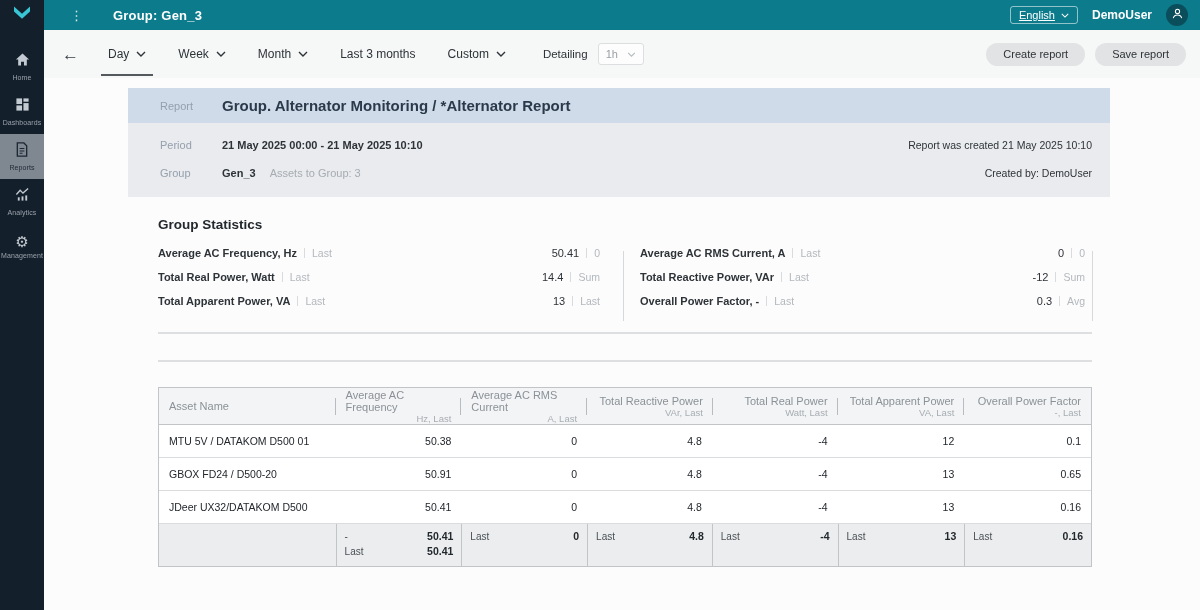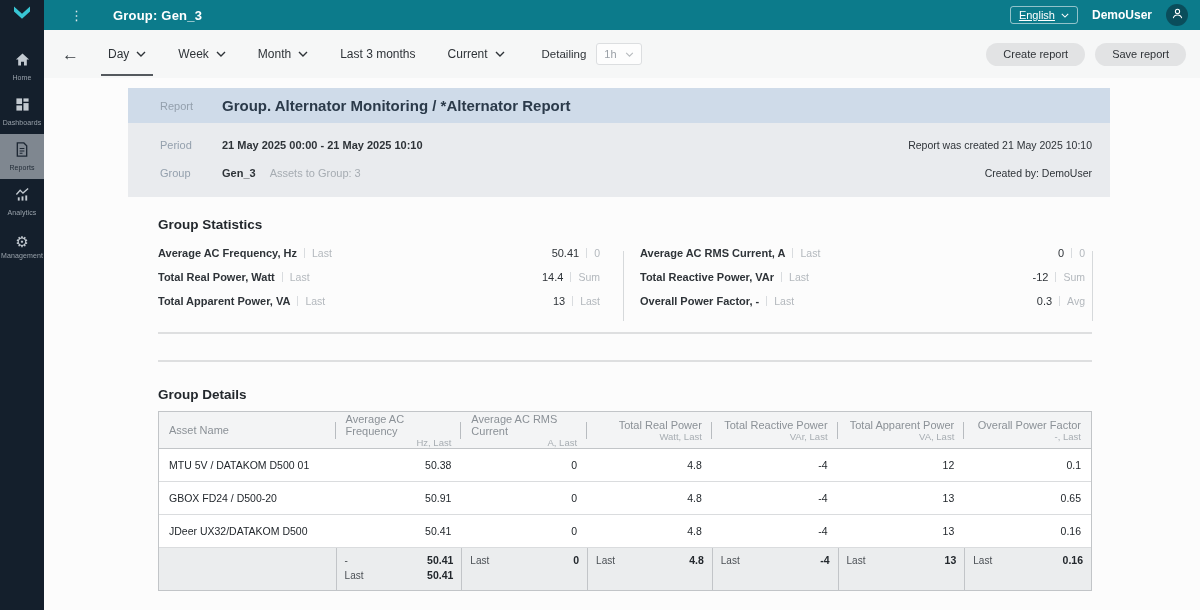--- a/index.html
+++ b/index.html
@@ -205,21 +205,21 @@
         <span class="chev">
             <svg width="10" height="6" viewBox="0 0 10 6">
               <path d="M1 1 L5 5 L9 1" fill="none" stroke="#2e3338" stroke-width="1.4"></path>
             </svg>
           </span>
       </span>
       <span class="range">
         <span>Last 3 months</span>
       </span>
       <span class="range">
-        <span>Current</span>
+        <span>Custom</span>
         <span class="chev">
             <svg width="10" height="6" viewBox="0 0 10 6">
               <path d="M1 1 L5 5 L9 1" fill="none" stroke="#2e3338" stroke-width="1.4"></path>
             </svg>
           </span>
       </span>
       <div class="detailing">
         <span class="detailing-label">Detailing</span>
         <div class="mini-select">
           <span>1h</span>
@@ -327,41 +327,40 @@
                 </span>
             </div>
           </div>
         </div>
       </div>
 
       <div class="hline hl1"></div>
       <div class="hline hl2"></div>
 
       <div class="inner details">
-        <div class="section-title">Group Details</div>
         <div class="details-table">
           <div class="thead">
             <div class="th c0 left-h">
                 <div class="t">Asset Name</div>
               </div>
             <div class="th c1">
                 <div class="t">Average AC Frequency</div>
                 <div class="s">Hz, Last</div>
               </div>
             <div class="th c2">
                 <div class="t">Average AC RMS Current</div>
                 <div class="s">A, Last</div>
               </div>
+            <div class="th c4">
+                <div class="t">Total Reactive Power</div>
+                <div class="s">VAr, Last</div>
+              </div>
             <div class="th c3">
                 <div class="t">Total Real Power</div>
                 <div class="s">Watt, Last</div>
-              </div>
-            <div class="th c4">
-                <div class="t">Total Reactive Power</div>
-                <div class="s">VAr, Last</div>
               </div>
             <div class="th c5">
                 <div class="t">Total Apparent Power</div>
                 <div class="s">VA, Last</div>
               </div>
             <div class="th c6 no-sep">
                 <div class="t">Overall Power Factor</div>
                 <div class="s">-, Last</div>
               </div>
           </div>

